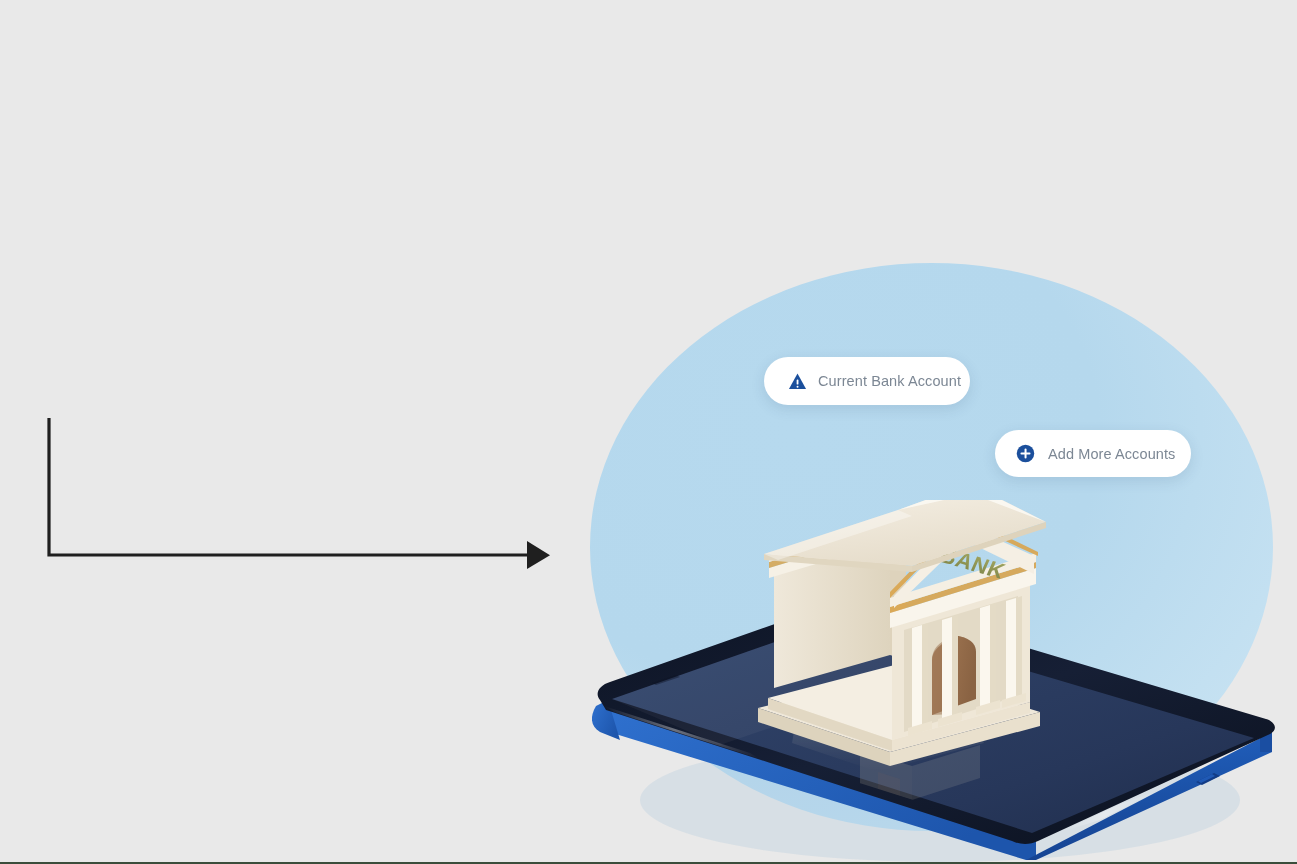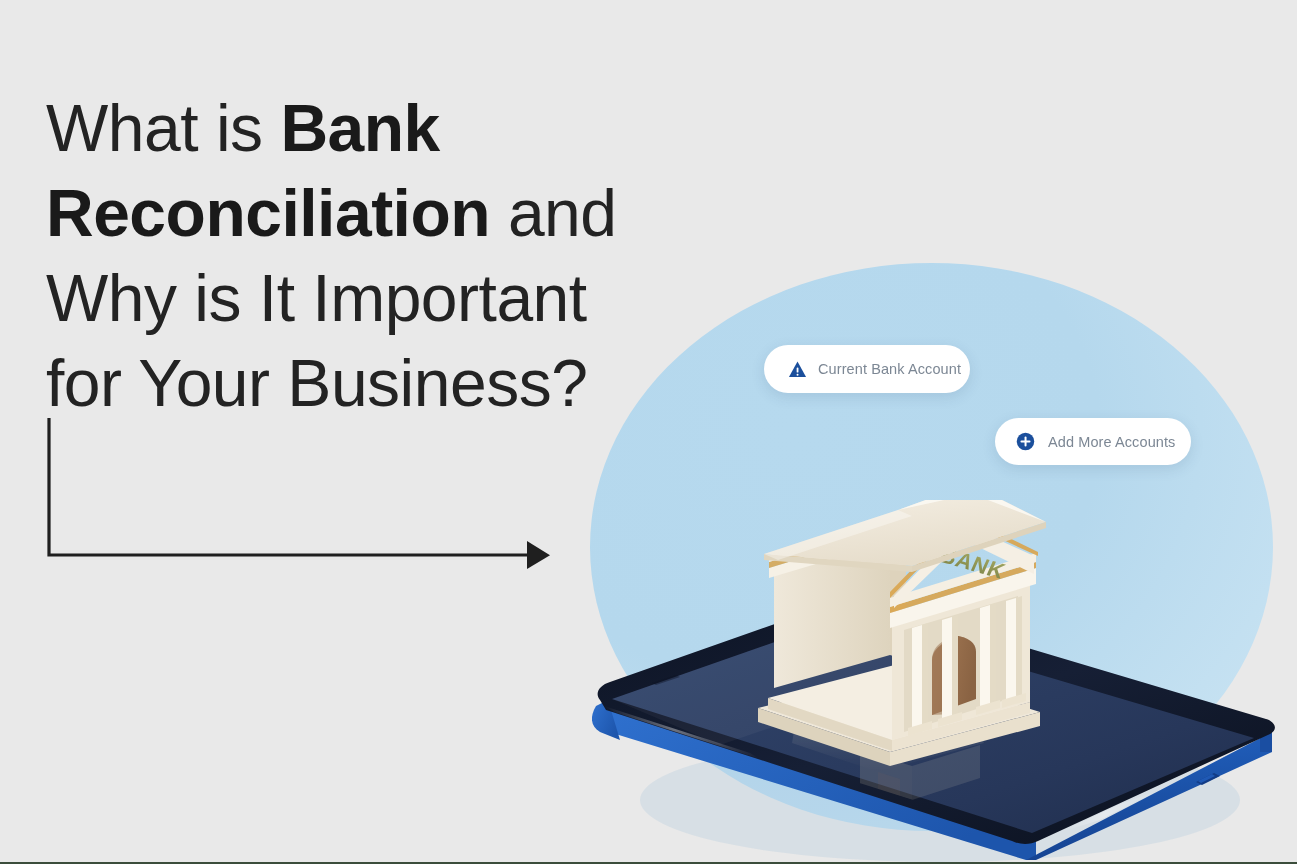--- a/index.html
+++ b/index.html
@@ -87,20 +87,21 @@
 
   
   .pill {
     position: absolute;
     display: flex;
     align-items: center;
     background: #ffffff;
     border-radius: 40px;
     box-shadow: 0 4px 14px rgba(40, 70, 110, 0.13);
     box-sizing: border-box;
+    margin-top: 12px;
   }
   .pill-1 {
     left: 204px;
     top: 95px;
     width: 206px;
     height: 48px;
     padding-left: 24px;
   }
   .pill-2 {
     left: 435px;
@@ -123,26 +124,20 @@
     letter-spacing: 0.1px;
     font-family: "Liberation Sans", sans-serif;
     white-space: nowrap;
   }
 </style>
 </head>
 <body>
 
 <div class="stage">
 
-  <h1 class="headline">
-    <span class="hl-light">What is </span><span class="hl-strong">Bank</span><br>
-    <span class="hl-strong">Reconciliation</span><span class="hl-light"> and</span><br>
-    <span class="hl-light">Why is It Important</span><br>
-    <span class="hl-light">for Your Business?</span>
-  </h1>
 
   <svg class="axis-arrow" viewBox="0 0 520 160">
     <path d="M9,8 L9,145 L489,145" fill="none" stroke="#1f1f1f" stroke-width="3.2" stroke-linecap="butt" stroke-linejoin="miter"></path>
     <path d="M487,131 L510,145.2 L487,159 Z" fill="#1f1f1f"></path>
   </svg>
 
   <div class="illustration">
 
     <div class="blob"></div>
 

